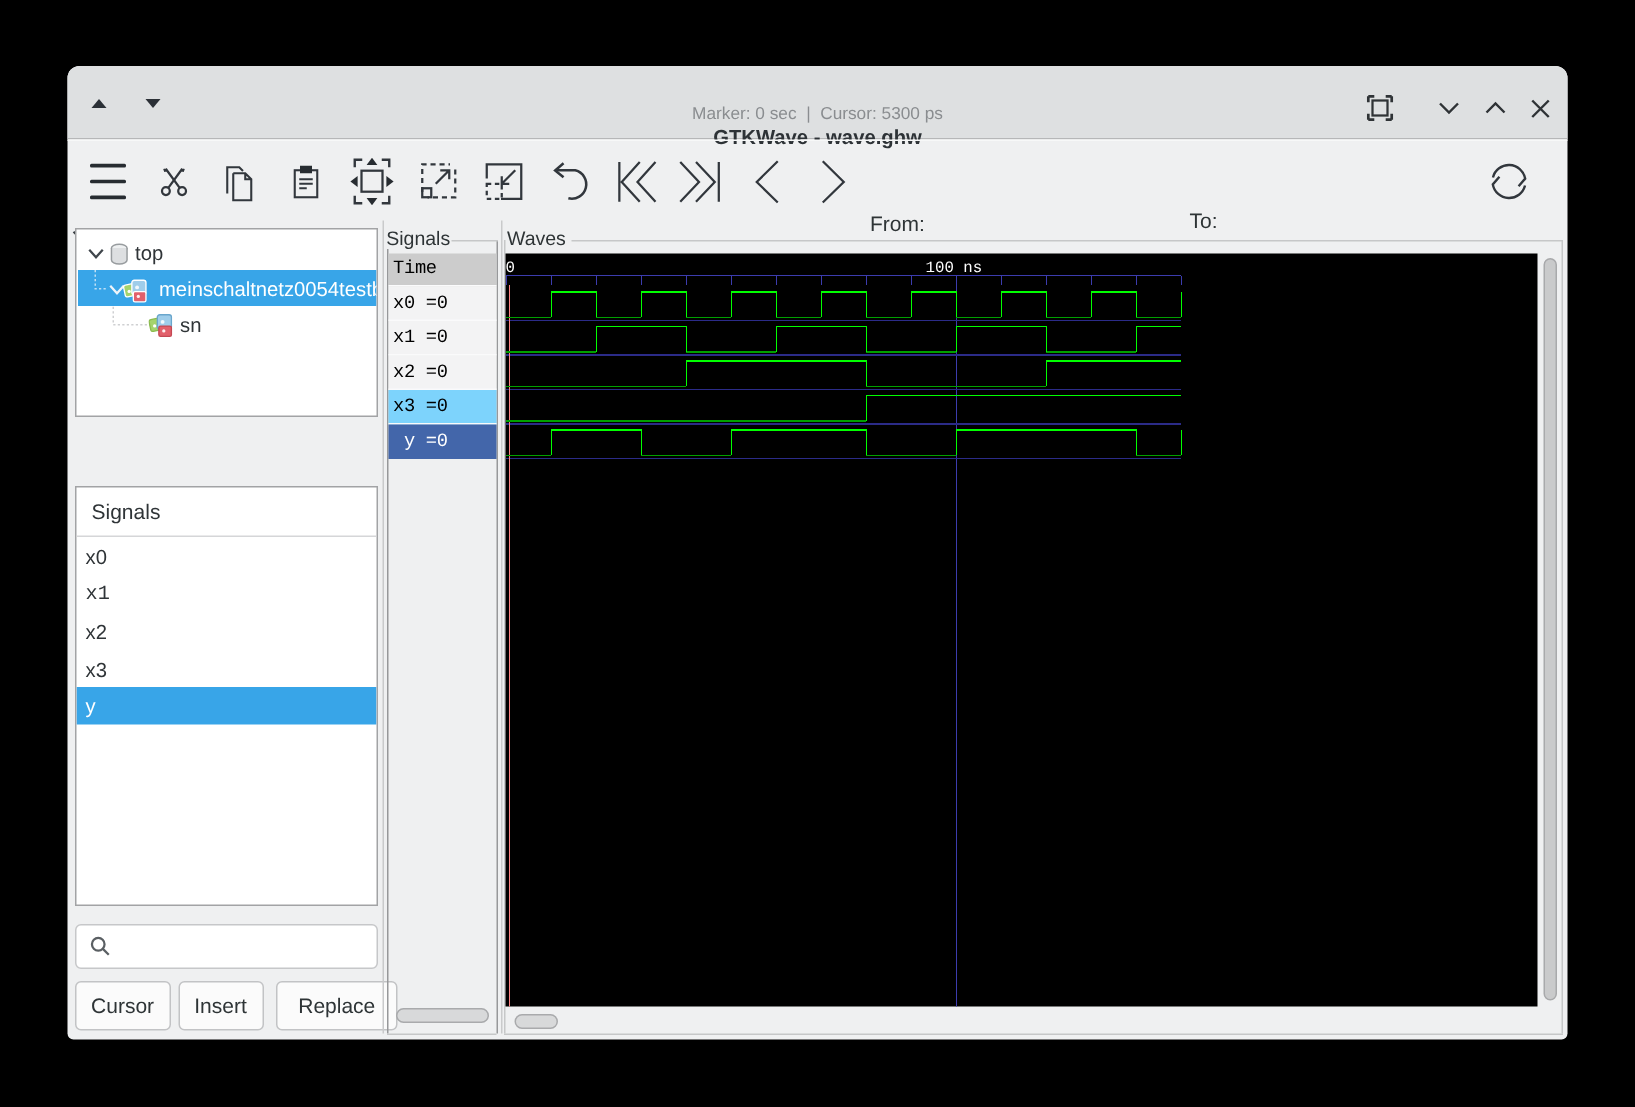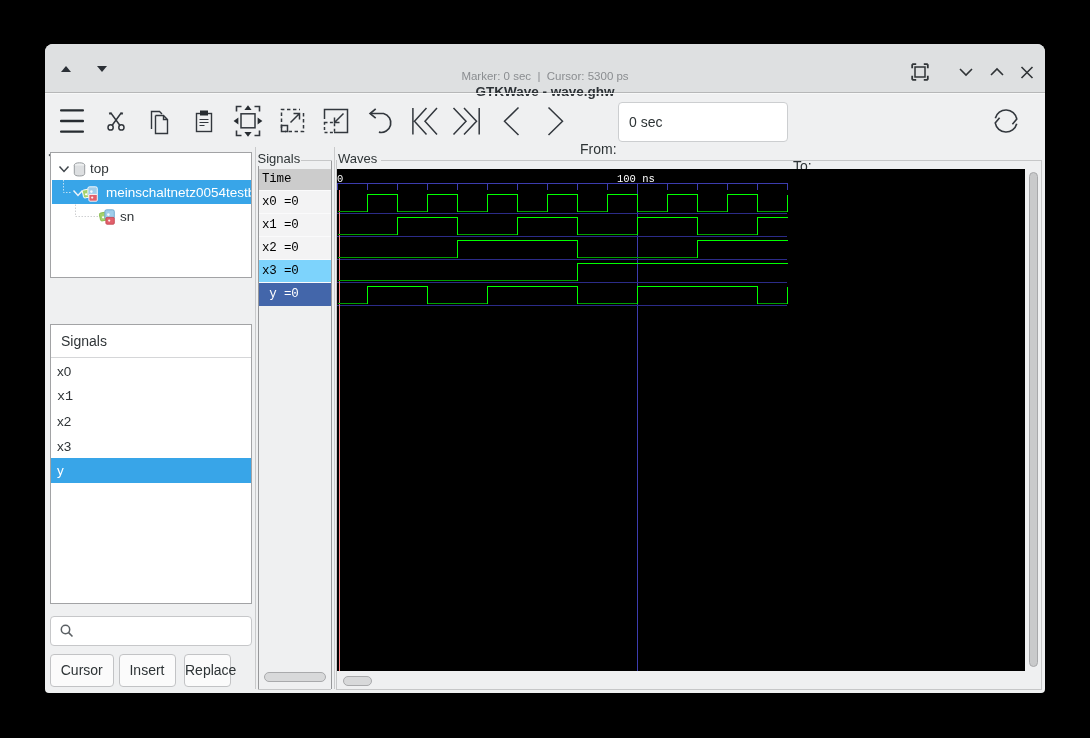--- a/index.html
+++ b/index.html
@@ -115,22 +115,21 @@
     <path d="M463.5 3.5 L449.5 17.3 L463.5 31"></path>
 
     <path d="M493.5 3.5 L507.5 17.3 L493.5 31"></path>
   </svg>
 
   <svg class="abs" style="left:948px; top:64px;" width="26" height="26" viewBox="0 0 26 26" fill="none" stroke="#32373d" stroke-width="1.6">
     <path d="M2.3 10.3 A 11 11 0 0 1 23.8 11.1 L19.4 16.2"></path>
     <path d="M23.7 15.7 A 11 11 0 0 1 2.2 14.9 L6.6 9.8"></path>
   </svg>
   <div class="tb-label" style="left:535px; top:69px;">From:</div>
-  <div class="tb-input" style="left:573px; top:58px; width:170px;">0 sec</div>
-  <div class="tb-label" style="left:748px; top:86px;">To:</div>
+  <div class="tb-label" style="left:748px; top:67px;">To:</div>
 
   <svg class="abs" style="left:3px; top:108px;" width="12" height="10" fill="none" stroke="#3a3f44" stroke-width="1.4">
       <path d="M1 2.5 L6 7.5 L11 2.5"></path>
     </svg>
   <div class="panel-label" style="left:16px; top:106px;">SST</div>
 
   <div class="whitebox" style="left:5px; top:108px; width:202px; height:126px; overflow:hidden;">
     <div class="abs" style="left:1px; top:27px; width:199px; height:24px; background:#38a5e8;"></div>
     
     <svg class="abs" style="left:0; top:0;" width="200" height="148">
@@ -185,21 +184,21 @@
   </div>
 
   <div class="abs" style="left:5px; top:572px; width:202px; height:30px; background:#fff; border:1px solid #c6c7c9; border-radius:4px;"></div>
   <svg class="abs" style="left:14px; top:579px;" width="16" height="16" fill="none" stroke="#5a5f63" stroke-width="1.5">
     <circle cx="6.5" cy="6.5" r="4.2"></circle>
       <path d="M9.6 9.6 L13.5 13.5"></path>
   </svg>
 
   <div class="btn" style="left:5px; top:610px; width:63.5px;">Cursor</div>
   <div class="btn" style="left:73.5px; top:610px; width:57px;">Insert</div>
-  <div class="btn" style="left:139px; top:610px; width:47px;">Replace</div>
+  <div class="btn" style="left:139px; top:610px; width:81px;">Replace</div>
 
   <div class="abs" style="left:210px; top:102.5px; width:1.2px; height:542px; background:#c9cacb;"></div>
   <div class="abs" style="left:289.3px; top:102.5px; width:1.2px; height:542px; background:#c9cacb;"></div>
 
   <div class="panel-label" style="left:212.5px; top:107px; background:#eff0f1; z-index:2;">Signals</div>
   <div class="abs" style="left:212.8px; top:115.5px; width:1px; height:529px; background:#97989a;"></div>
   <div class="abs" style="left:286px; top:115.5px; width:1px; height:529px; background:#97989a;"></div>
   <div class="abs" style="left:256px; top:115.5px; width:31px; height:1px; background:#c6c7c8;"></div>
   <div class="abs" style="left:213px; top:644.5px; width:73px; height:1px; background:#c6c7c8;"></div>
   <div class="abs" style="left:213.5px; top:125px; width:72.5px; height:21.5px; background:#cccccc; border-bottom:1px solid #fbfbfc;">

